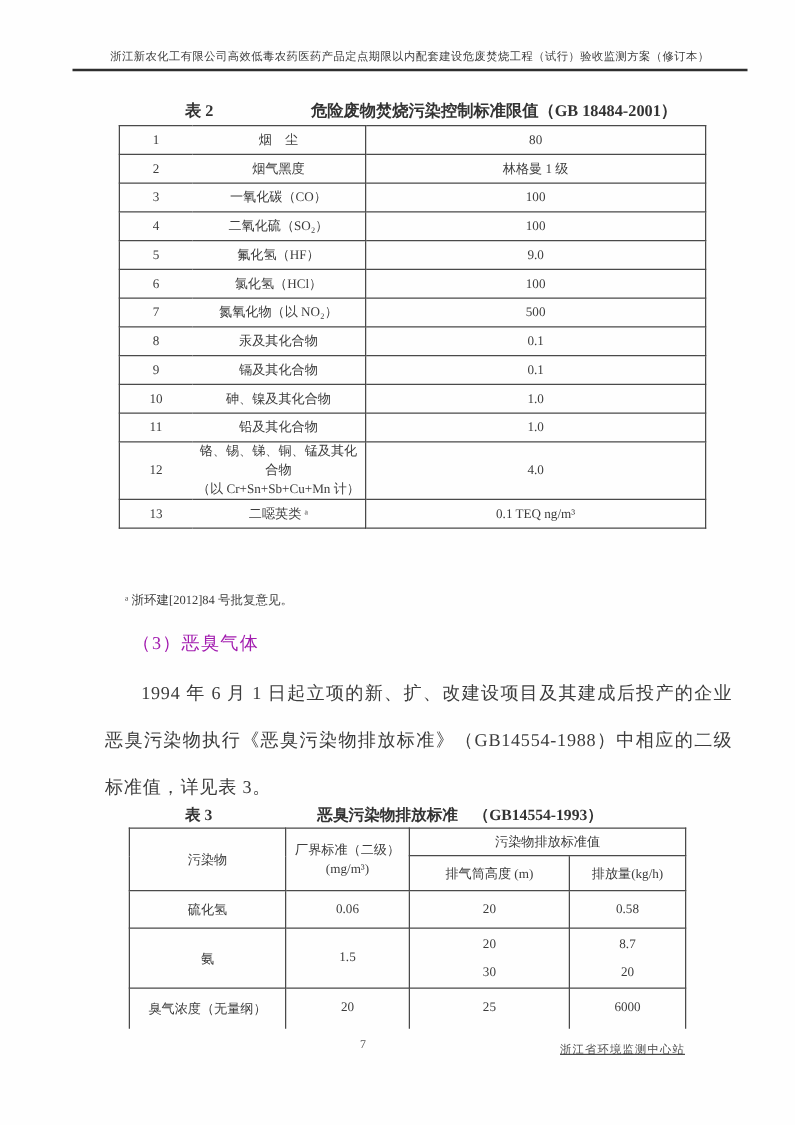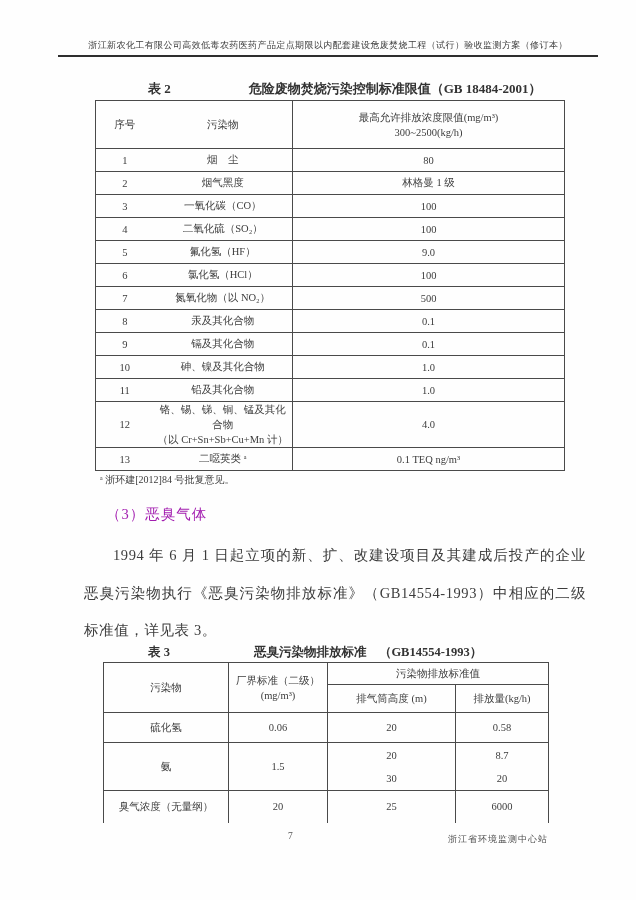--- a/index.html
+++ b/index.html
@@ -83,21 +83,21 @@
   .t3 .d1{height:30px;}
   .t3 .d2{height:48px;}
   .t3 .d3{height:32px;}
   .t3 .open-bottom{border-bottom:none;}
   
   .footer-page{
     position:absolute;top:831px;left:288px;font-size:9.5px;color:#555;
   }
   .footer-org{
     position:absolute;top:833px;left:448px;font-size:9px;color:#4c4c4c;
-    letter-spacing:1px;white-space:nowrap;
+    letter-spacing:1px;white-space:nowrap;text-decoration:underline;
   }
 </style>
 </head>
 <body>
 
 <div class="page">
 
   <div class="doc-header">浙江新农化工有限公司高效低毒农药医药产品定点期限以内配套建设危废焚烧工程（试行）验收监测方案（修订本）</div>
   <div class="header-rule"></div>
 
@@ -106,28 +106,20 @@
     <span class="cap-title">危险废物焚烧污染控制标准限值（GB 18484-2001）</span>
   </div>
 
   <table class="t2">
     <colgroup>
         <col class="c-no">
         <col class="c-name">
         <col class="c-val">
       </colgroup>
     <tbody>
-        <tr class="hrow">
-      <th class="no-right">序号</th>
-      <th class="no-left">污染物</th>
-      <th>
-        <div class="limit-l1">最高允许排放浓度限值(mg/m³)</div>
-        <div class="limit-l2">300~2500(kg/h)</div>
-      </th>
-    </tr>
     <tr class="drow">
       <td class="no-right">1</td>
       <td class="no-left">烟　尘</td>
       <td>80</td>
     </tr>
     <tr class="drow">
       <td class="no-right">2</td>
       <td class="no-left">烟气黑度</td>
       <td>林格曼 1 级</td>
     </tr>
@@ -187,21 +179,21 @@
       <td class="no-left">二噁英类 ᵃ</td>
       <td>0.1 TEQ ng/m³</td>
     </tr>
   </tbody>
     </table>
 
   <div class="footnote">ᵃ 浙环建[2012]84 号批复意见。</div>
 
   <div class="sec-heading">（3）恶臭气体</div>
 
-  <div class="body-para">1994 年 6 月 1 日起立项的新、扩、改建设项目及其建成后投产的企业恶臭污染物执行《恶臭污染物排放标准》（GB14554-1993）中相应的二级标准值，详见表 3。</div>
+  <div class="body-para">1994 年 6 月 1 日起立项的新、扩、改建设项目及其建成后投产的企业恶臭污染物执行《恶臭污染物排放标准》（GB14554-1988）中相应的二级标准值，详见表 3。</div>
 
   <div class="tbl-caption cap3">
     <span>表 3</span>
     <span class="cap-title">恶臭污染物排放标准　（GB14554-1993）</span>
   </div>
 
   <table class="t3">
     <colgroup>
         <col class="c-p">
         <col class="c-b">

